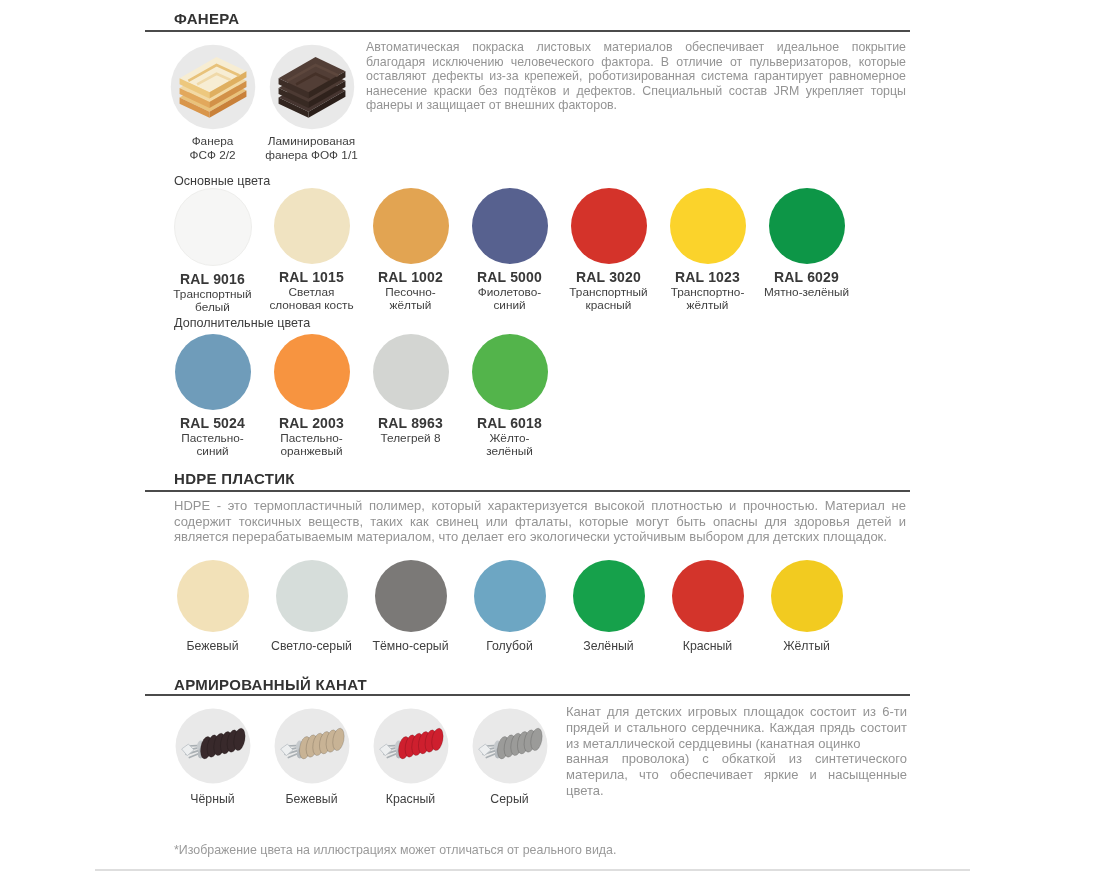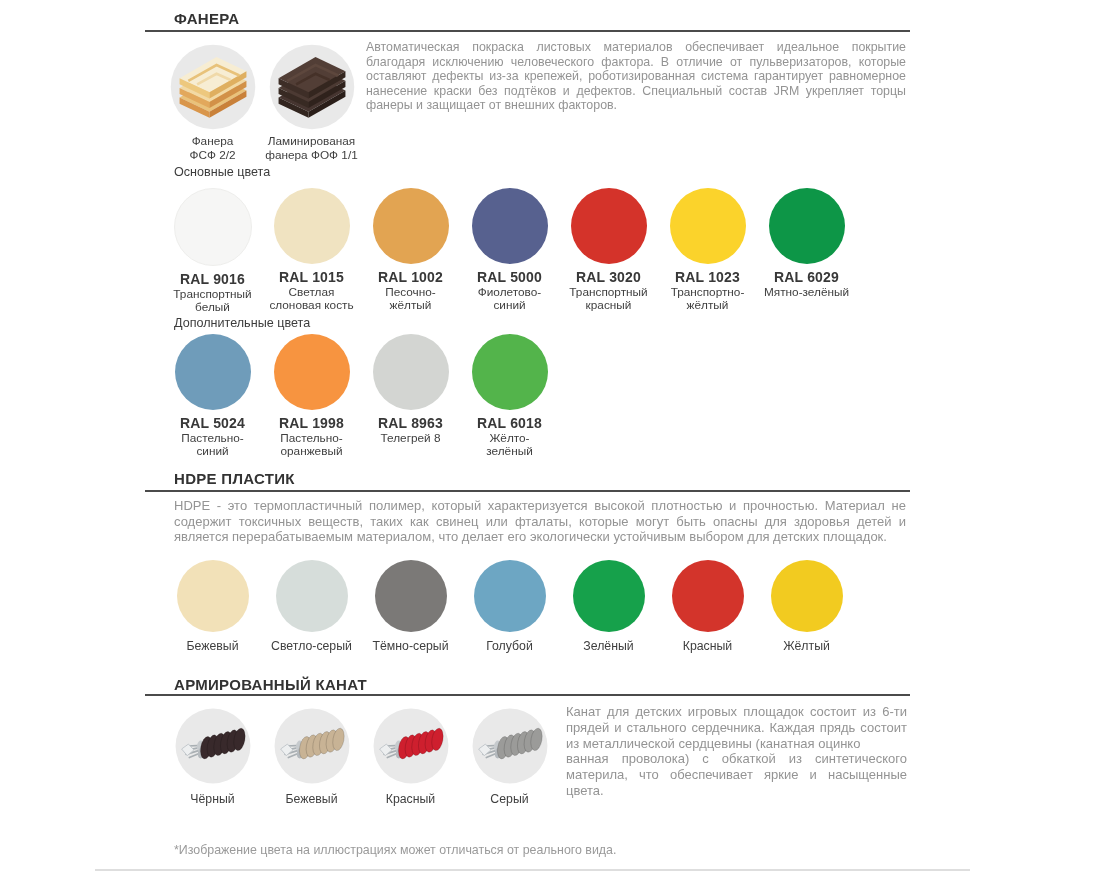--- a/index.html
+++ b/index.html
@@ -68,21 +68,21 @@
           <polyline points="32,47 54,35 70,42" fill="none" stroke="#453128" stroke-width="3"></polyline>
         </svg>
       </span>
       <div class="fig-label">Ламинированая
 фанера ФОФ 1/1</div>
     </div>
   </div>
 
   <div class="para" style="left:366px;top:40px;width:540px;line-height:14.6px;font-size:12.4px;">Автоматическая покраска листовых материалов обеспечивает идеальное покрытие благодаря исключению человеческого фактора. В отличие от пульверизаторов, которые оставляют дефекты из-за крепежей, роботизированная система гарантирует равномерное нанесение краски без подтёков и дефектов. Специальный состав JRM укрепляет торцы фанеры и защищает от внешних факторов.</div>
 
-  <div class="group-label" style="left:174px;top:165px;">Основные цвета</div>
+  <div class="group-label" style="left:174px;top:174px;">Основные цвета</div>
   <div class="row" style="left:163px;top:188px;" id="primary-colors-row">
   <div class="cell">
     <div class="dot dot-lg" style="background: rgb(246, 246, 245); border: 1px solid rgb(238, 238, 236);"></div>
     <div class="ral-code">RAL 9016</div>
     <div class="swatch-name">Транспортный
 белый</div>
   </div>
 
   <div class="cell">
     <div class="dot dot-lg" style="background: rgb(240, 227, 193);"></div>
@@ -130,21 +130,21 @@
   <div class="row" style="left:163px;top:334px;" id="additional-colors-row">
   <div class="cell">
     <div class="dot dot-lg" style="background: rgb(111, 156, 186);"></div>
     <div class="ral-code">RAL 5024</div>
     <div class="swatch-name">Пастельно-
 синий</div>
   </div>
 
   <div class="cell">
     <div class="dot dot-lg" style="background: rgb(247, 148, 64);"></div>
-    <div class="ral-code">RAL 1998</div>
+    <div class="ral-code">RAL 2003</div>
     <div class="swatch-name">Пастельно-
 оранжевый</div>
   </div>
 
   <div class="cell">
     <div class="dot dot-lg" style="background: rgb(211, 213, 210);"></div>
     <div class="ral-code">RAL 8963</div>
     <div class="swatch-name">Телегрей 8</div>
   </div>
 

